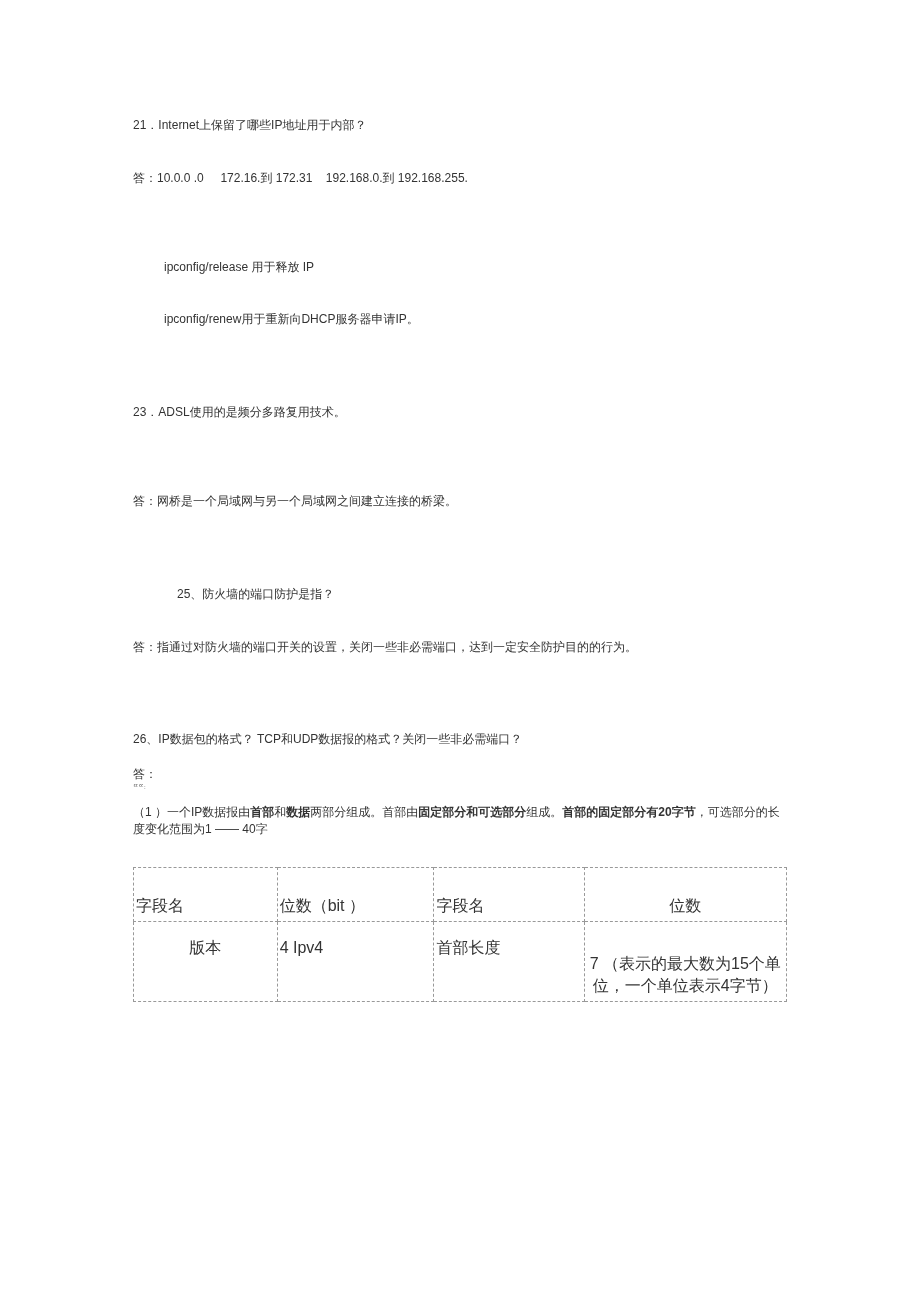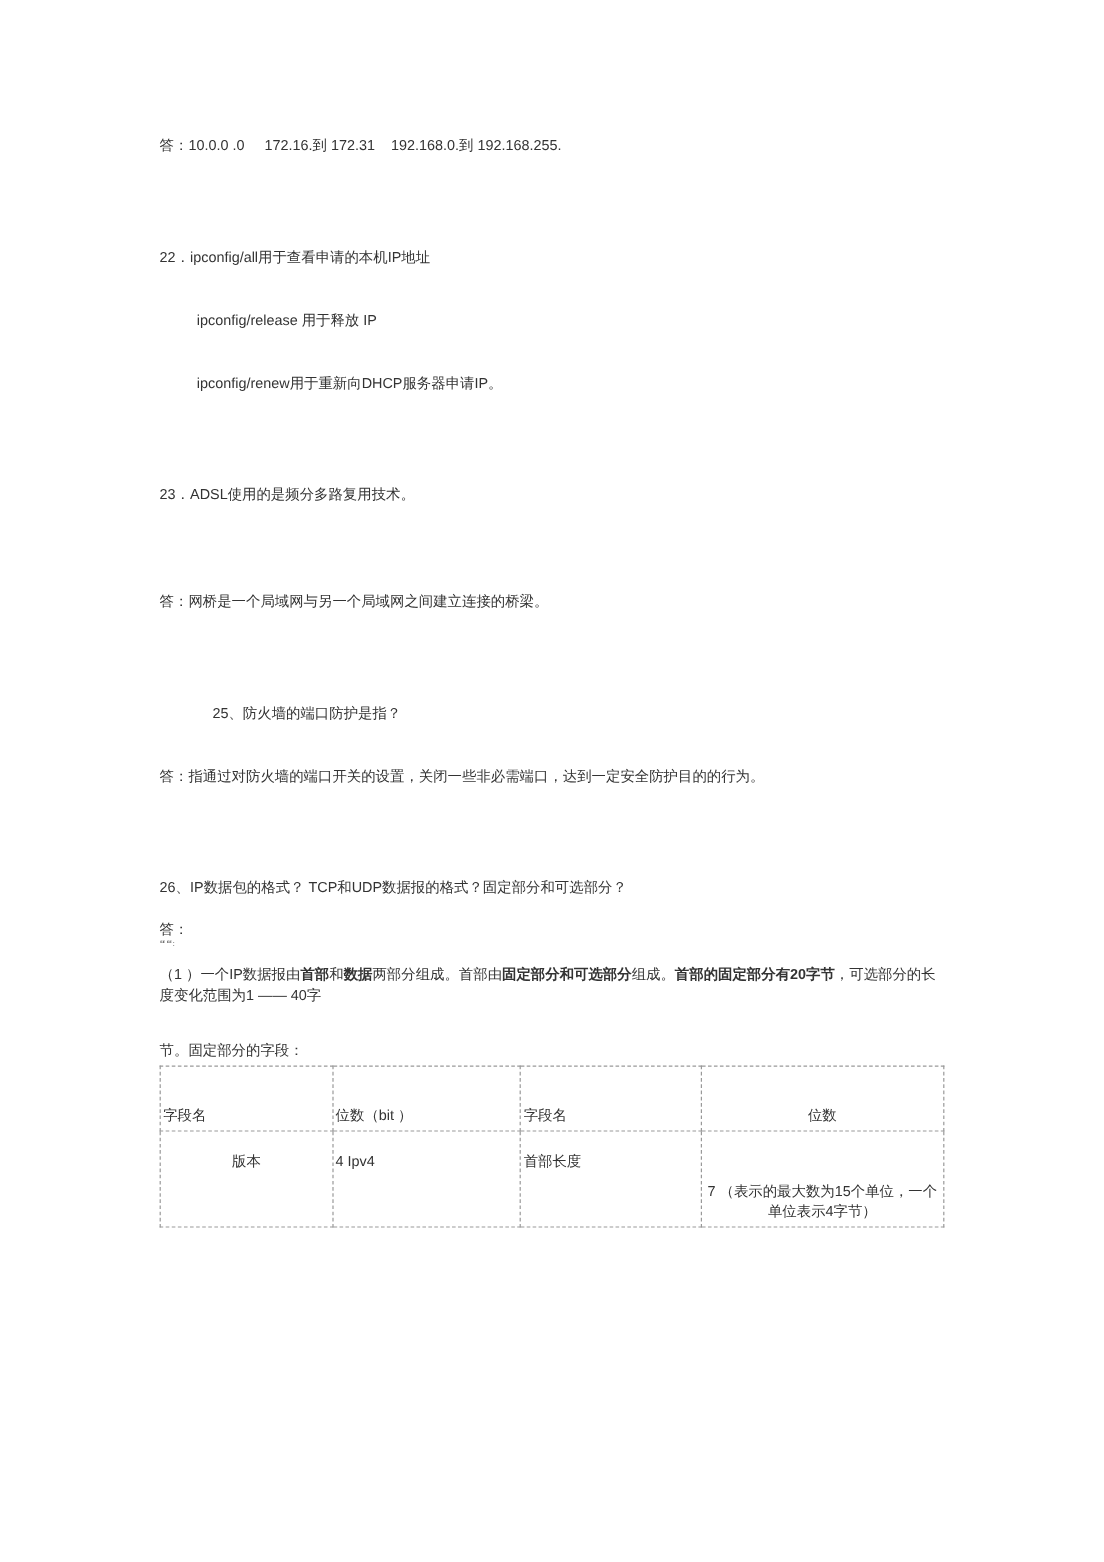--- a/index.html
+++ b/index.html
@@ -13,21 +13,21 @@
     font-size: 12px;
     line-height: 1.4;
   }
   .q-block { margin-bottom: 36px; }
   .indent { padding-left: 31px; }
   .bold { font-weight: bold; }
   .table-intro { margin-bottom: 4px; }
   table {
     border-collapse: collapse;
     width: 100%;
-    font-size: 12px;
+    font-size: 16px;
   }
   td {
     border: 1px dashed #999;
     padding: 0;
     vertical-align: bottom;
     height: 54px;
   }
   td .cell-inner {
     padding: 0 2px 4px 2px;
     line-height: 1.4;
@@ -36,30 +36,30 @@
   td.col2 { width: 24%; }
   td.col3 { width: 23%; }
   td.col4 { width: 31%; text-align: center; }
   tr.tall td { height: 80px; }
   .row-line { margin-bottom: 18px; margin-top: 4px; display:flex; align-items:flex-start; }
 </style>
 </head>
 <body>
 
 <div class="q-block">
+  <div class="row-line" style="margin-bottom:36px;">
+    <span>21．</span>
+    <span>Internet上保留了哪些IP地址用于内部？</span>
+  </div>
   <div>答：10.0.0 .0&nbsp;&nbsp;&nbsp;&nbsp;&nbsp;172.16.到 172.31&nbsp;&nbsp;&nbsp;&nbsp;192.168.0.到 192.168.255.</div>
 </div>
 
 <div style="height:36px"></div>
 
 <div class="q-block">
-  <div class="row-line" style="margin-bottom:36px;">
-    <span>22．</span>
-    <span>ipconfig/all用于查看申请的本机IP地址</span>
-  </div>
   <div class="indent" style="margin-bottom:36px;">ipconfig/release 用于释放 IP</div>
   <div class="indent">ipconfig/renew用于重新向DHCP服务器申请IP。</div>
 </div>
 
 <div style="height:36px"></div>
 
 <div class="q-block">
   <div class="row-line">
     <span>23．</span>
     <span>ADSL使用的是频分多路复用技术。</span>
@@ -80,30 +80,29 @@
     <span>防火墙的端口防护是指？</span>
   </div>
   <div>答：指通过对防火墙的端口开关的设置，关闭一些非必需端口，达到一定安全防护目的的行为。</div>
 </div>
 
 <div style="height:36px"></div>
 
 <div>
   <div class="row-line" style="margin-bottom:20px;">
     <span>26、</span>
-    <span>IP数据包的格式？ TCP和UDP数据报的格式？固定部分和可选部分？</span>
+    <span>IP数据包的格式？ TCP和UDP数据报的格式？关闭一些非必需端口？</span>
   </div>
   <div style="margin-bottom:2px; line-height:1.1;">答：</div>
   <div style="font-size:6px; margin-bottom:12px;">ᄄᄄ:</div>
 
   <div style="margin-bottom:30px;">
     <span>（1 ）一个IP数据报由</span><span class="bold">首部</span><span>和</span><span class="bold">数据</span><span>两部分组成。首部由</span><span class="bold">固定部分和可选部分</span><span>组成。</span><span class="bold">首部的固定部分有20字节</span><span>，可选部分的长度变化范围为1 —— 40字</span>
   </div>
 
-  <div class="table-intro">节。固定部分的字段：</div>
 
   <table>
     <tbody>
         <tr>
       <td class="col1">
             <div class="cell-inner">字段名</div>
           </td>
       <td class="col2">
             <div class="cell-inner">位数（bit ）</div>
           </td>

